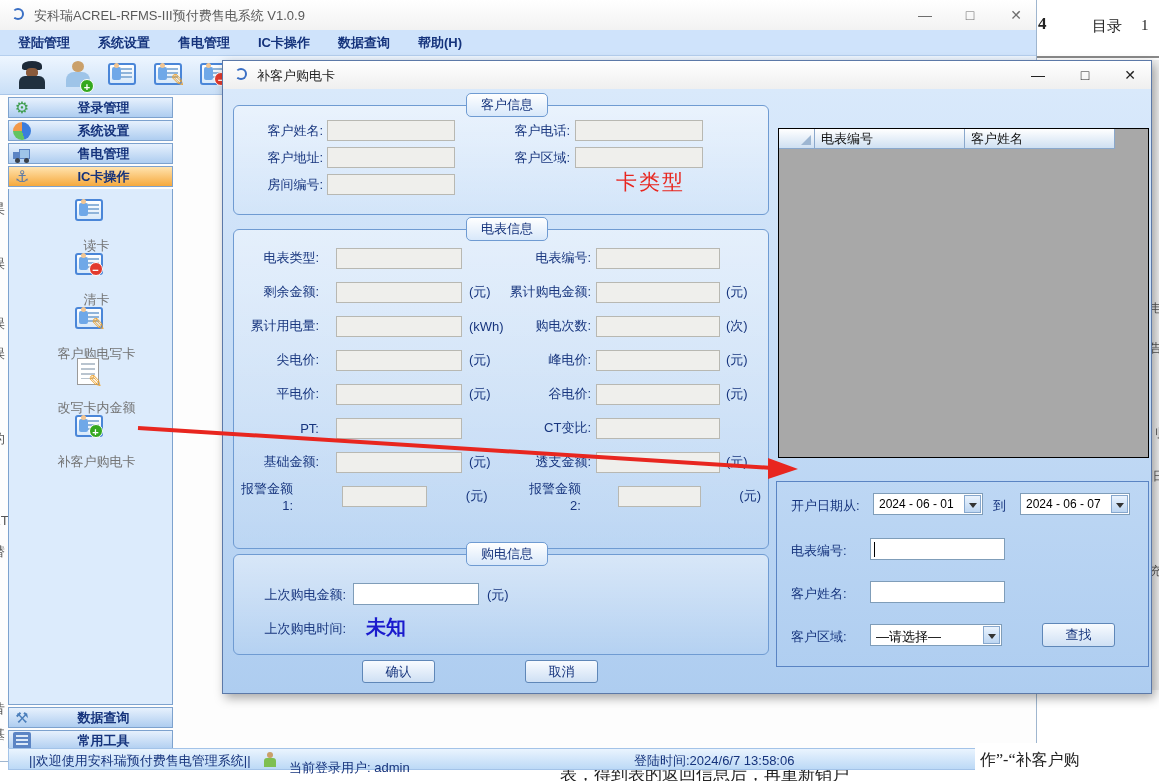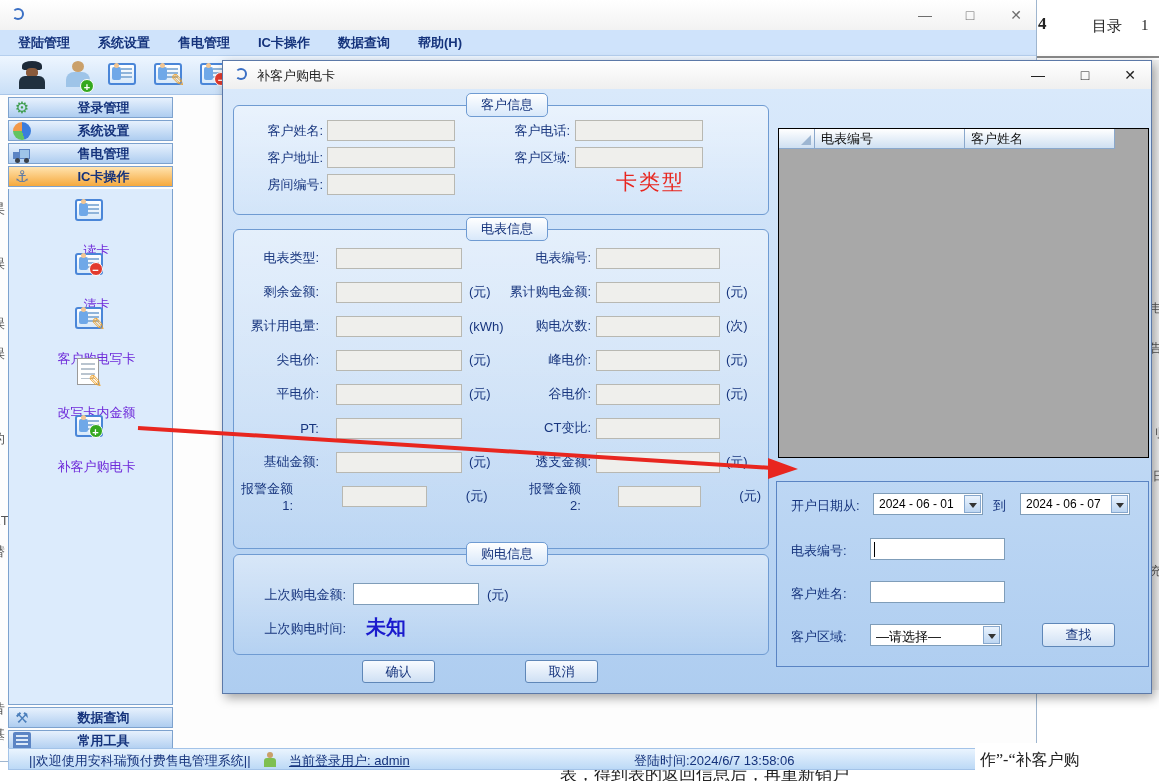--- a/index.html
+++ b/index.html
@@ -66,27 +66,27 @@
   
   #sidebar{position:absolute;left:8px;top:97px;width:165px;height:656px;}
   .side-hdr{position:absolute;left:0;width:165px;height:21px;display:flex;align-items:center;
             background:linear-gradient(#e7f1fd,#aecdf0);border:1px solid #7da2ce;box-sizing:border-box;cursor:pointer;}
   .side-hdr .lbl{flex:1;text-align:center;font-weight:bold;color:#15337c;}
   .side-hdr.active{background:linear-gradient(#ffe3ae,#f6a93d);}
   .side-panel{position:absolute;left:0;top:92px;width:165px;height:516px;background:#dcebfc;
               border:1px solid #7da2ce;border-top:none;box-sizing:border-box;}
   .side-item{position:absolute;left:0;width:163px;text-align:center;cursor:pointer;}
   .side-item .ic{position:relative;display:inline-block;width:44px;height:34px;}
-  .side-item .cap{display:block;color:#6d28d9;margin-top:11px;padding-left:12px;}
+  .side-item .cap{display:block;color:#737373;margin-top:6px;padding-left:12px;}
 
   
   #statusbar{position:absolute;left:8px;top:748px;width:969px;height:22px;
              background:linear-gradient(#eaf4fe,#bcd9f6);border:1px solid #a3c3e8;box-sizing:border-box;color:#15337c;}
   #statusbar .welcome{position:absolute;left:20px;top:3px;}
-  #statusbar .userlbl{position:absolute;left:280px;top:3px;text-decoration:underline;}
+  #statusbar .userlbl{position:absolute;left:280px;top:10px;}
   #statusbar .logintime{position:absolute;left:625px;top:3px;}
   .pers-mini{position:absolute;left:255px;top:3px;width:12px;height:15px;}
   .pers-mini:before{content:"";position:absolute;left:3px;top:0;width:6px;height:6px;border-radius:50%;background:#caa06a;}
   .pers-mini:after{content:"";position:absolute;left:0;top:6px;width:12px;height:9px;background:#7ebf52;border-radius:3px 3px 0 0;}
 
   
   #dialog{position:absolute;left:222px;top:60px;width:930px;height:634px;z-index:10;
           border:1px solid #5c79a8;box-shadow:3px 4px 10px rgba(0,0,0,.35);box-sizing:border-box;background:#fff;}
   .dlg-titlebar{position:absolute;left:0;top:0;width:100%;height:28px;background:linear-gradient(#ffffff,#efefef);}
   .dlg-titlebar .t{position:absolute;left:34px;top:6px;color:#222;}
@@ -146,20 +146,21 @@
       <span style="top: 280px; left: -2px; font-size: 12px;">告</span>
       <span style="top: 365px; left: -2px; font-size: 12px;">刂</span>
       <span style="top: 408px; left: -2px; font-size: 12px;">旧</span>
       <span style="top: 503px; left: -2px; font-size: 12px;">充</span>
     </div>
   <div class="abs serif" style="left:560px;top:763px;font-size:17px;white-space:nowrap;">表，得到表的返回信息后，再重新销户</div>
 
   <div id="main-window">
     <div class="titlebar">
       <span class="abs" style="left:12px;top:8px;"><i class="refresh-ico"></i></span>
+      <span class="app-title">安科瑞ACREL-RFMS-III预付费售电系统 V1.0.9</span>
       <span class="win-ctrl" style="left:905px;">—</span>
       <span class="win-ctrl" style="left:950px;">□</span>
       <span class="win-ctrl" style="left:996px;">✕</span>
     </div>
     <div class="menubar" id="menubar">
         <div class="menu-item">登陆管理</div>
         <div class="menu-item">系统设置</div>
         <div class="menu-item">售电管理</div>
         <div class="menu-item">IC卡操作</div>
         <div class="menu-item">数据查询</div>

